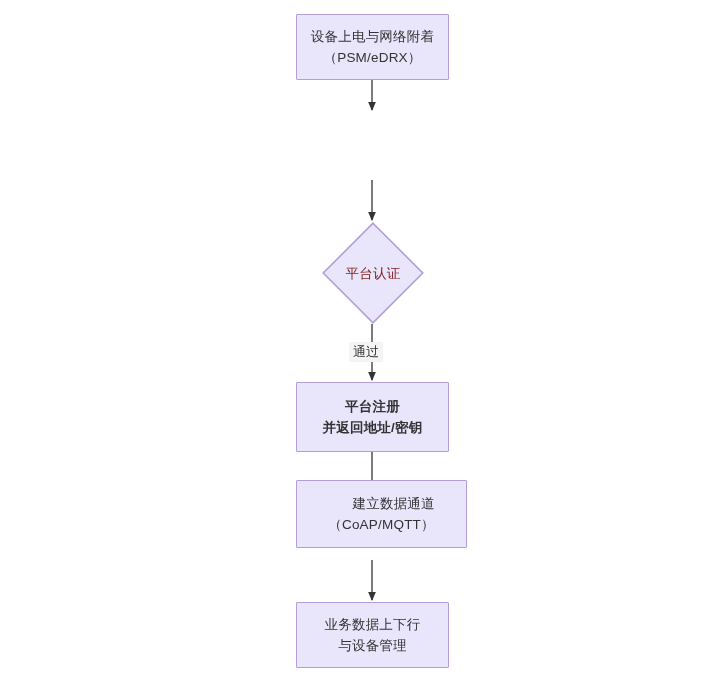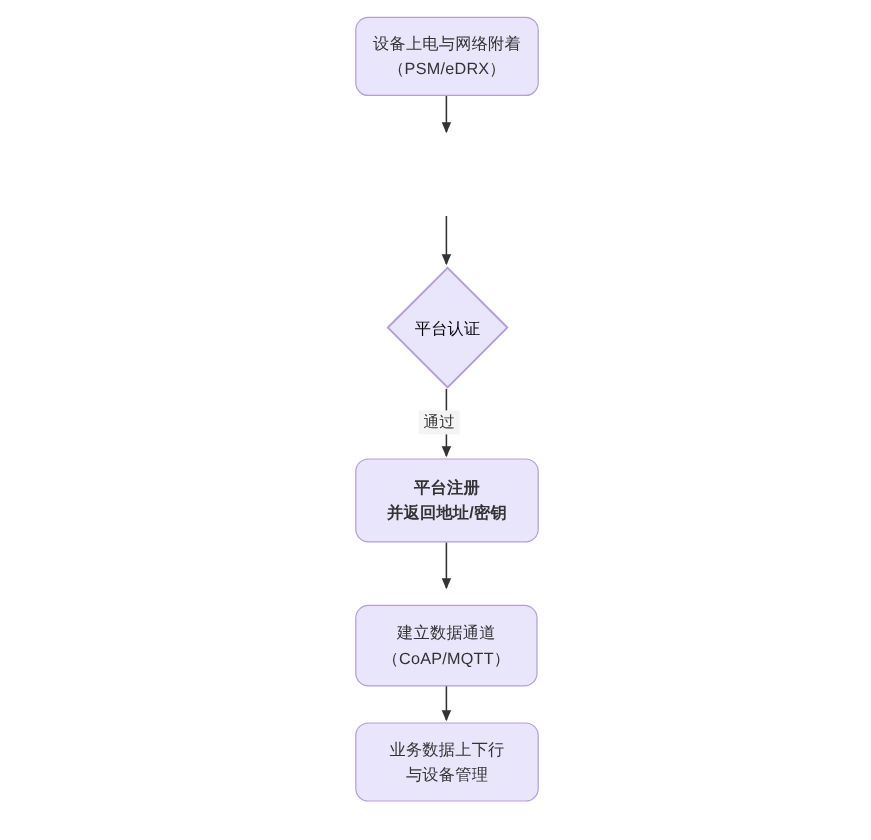--- a/index.html
+++ b/index.html
@@ -33,21 +33,21 @@
     position: absolute;
     box-sizing: border-box;
     display: flex;
     align-items: center;
     justify-content: center;
     text-align: center;
   }
   .node.process {
     background: #e9e5fb;
     border: 1.6px solid #b39ddb;
-    border-radius: 11px;
+    border-radius: 1px;
   }
   .node-label {
     font-size: 13.5px;
     line-height: 21px;
     color: #333333;
     letter-spacing: 0.2px;
     white-space: pre-line;
     padding: 0 6px;
   }
   .node.decision {
@@ -64,21 +64,21 @@
   .diamond-face {
     fill: #e9e5fb;
     stroke: #b39ddb;
     stroke-width: 1.6;
   }
   .decision-text {
     position: relative;
     z-index: 2;
     font-size: 13.5px;
     line-height: 21px;
-    color: #000000;
+    color: #7f1d1d;
     letter-spacing: 0.2px;
   }
   .edge-line {
     stroke: #333333;
     stroke-width: 1.3;
     fill: none;
   }
   .edge-head {
     fill: #333333;
   }
@@ -127,21 +127,21 @@
     <div class="decision-text">平台认证</div>
   </div>
 
   <div class="edge-label" style="left:366px; top:352px;">通过</div>
 
   <div class="node process" style="left:296px; top:382px; width:153px; height:70px;font-weight:bold;">
     <div class="node-label">平台注册
 并返回地址/密钥</div>
   </div>
 
-  <div class="node process" style="left:296px; top:504px; width:152px; height:68px;">
+  <div class="node process" style="left:296px; top:480px; width:171px; height:68px;text-align:right;">
     <div class="node-label">建立数据通道
 （CoAP/MQTT）</div>
   </div>
 
   <div class="node process" style="left:296px; top:602px; width:153px; height:66px;">
     <div class="node-label">业务数据上下行
 与设备管理</div>
   </div>
 
 </div>

